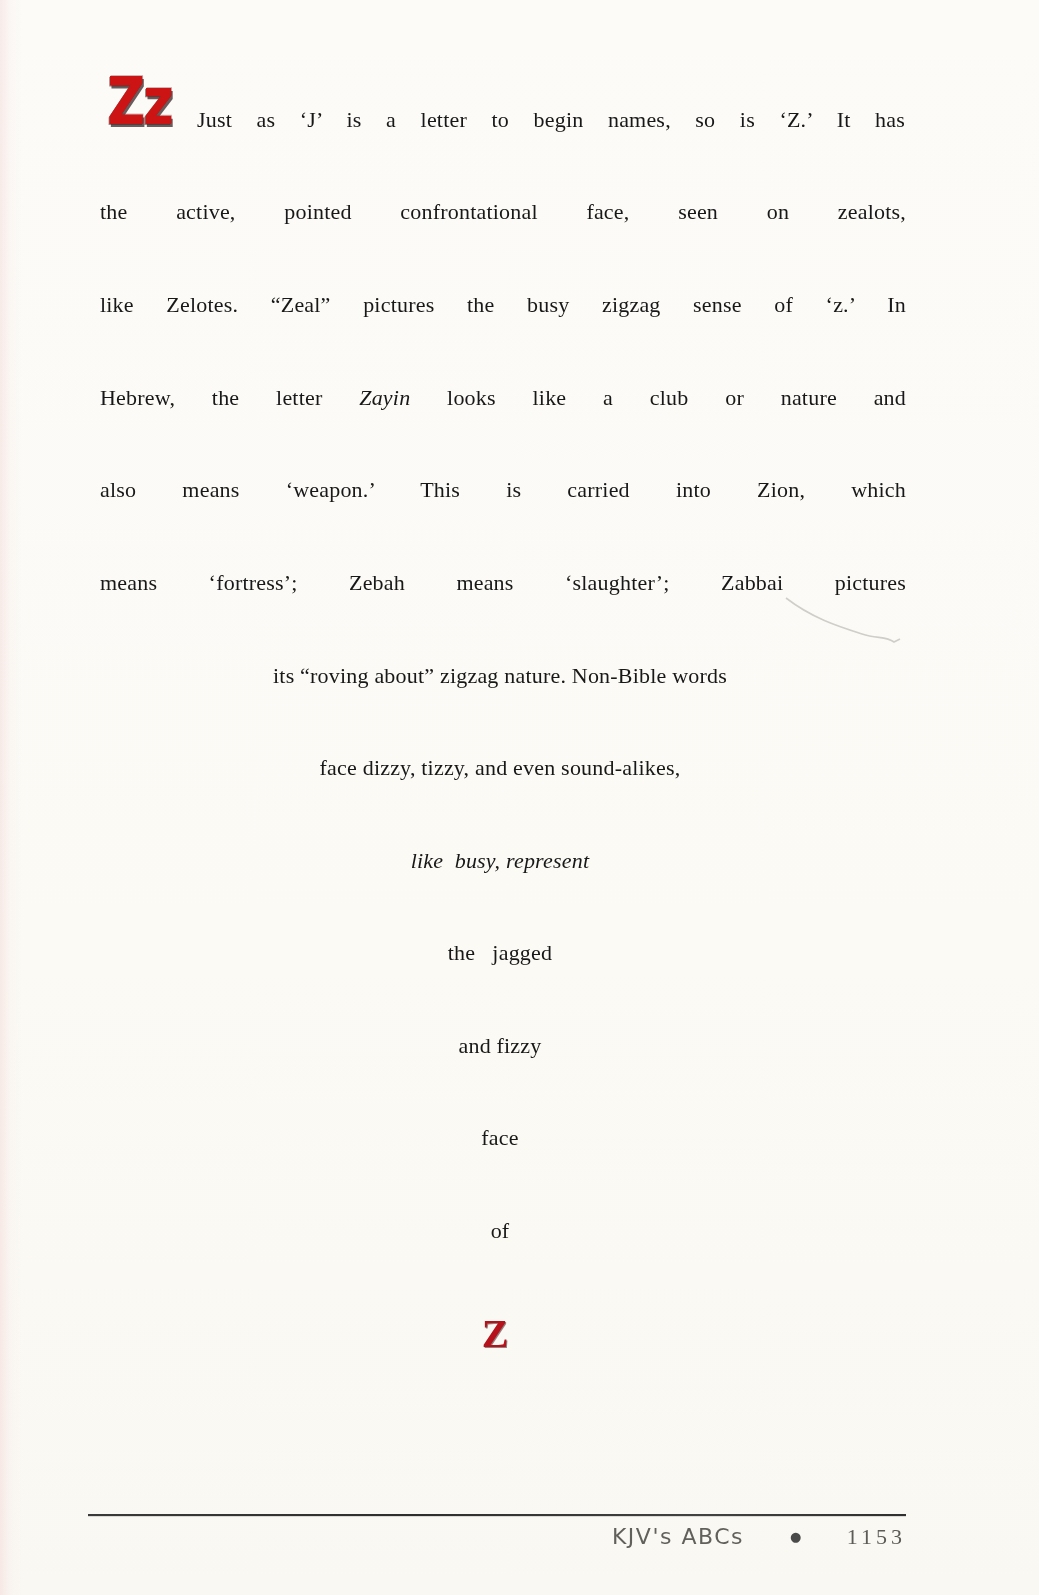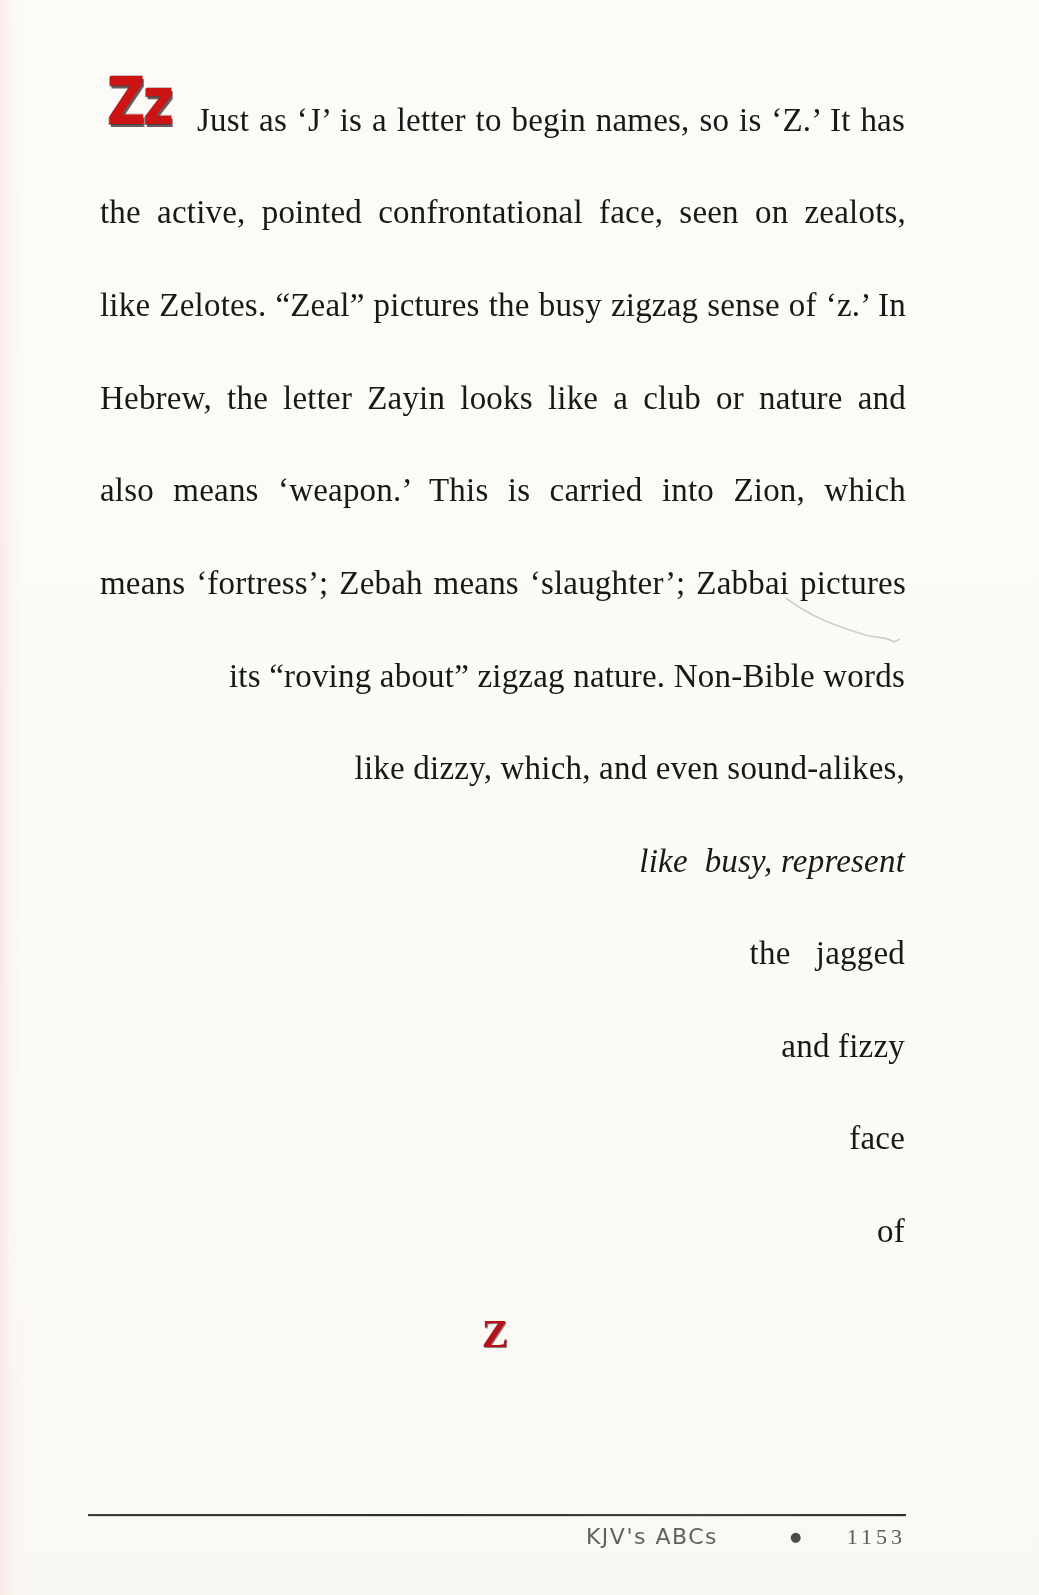--- a/index.html
+++ b/index.html
@@ -11,35 +11,35 @@
     overflow:hidden;
   }
   .page{
     position:absolute;inset:0;
     background:
       linear-gradient(90deg, rgba(238,196,196,0.30) 0px, rgba(238,196,196,0.08) 10px, rgba(0,0,0,0) 22px),
       linear-gradient(180deg, #fcfbf8 0%, #fbfaf5 60%, #faf8f3 100%);
   }
   .line{
     position:absolute;
-    font-size:33px;
+    font-size:22px;
     line-height:42px;
     color:#181818;
     letter-spacing:0.2px;
   }
   .justify{
     text-align:justify;
     text-align-last:justify;
     -moz-text-align-last:justify;
   }
   .center{
-    text-align:right;
+    text-align:center;
     white-space:pre-wrap;
   }
-  .it{}
+  .it{font-style:italic;}
   .dropcap{
     position:absolute;
     left:107px;top:69px;
     font-family:"DejaVu Sans", sans-serif;
     font-weight:bold;
     font-size:66px;
     line-height:66px;
     color:#cc1414;
     letter-spacing:-3px;
     transform:scaleX(0.80);
@@ -64,21 +64,21 @@
   .footer{
     position:absolute;
     top:1524px;right:133px;
     display:flex;align-items:center;
     font-family:"DejaVu Sans", sans-serif;
     font-size:22px;line-height:26px;
     color:#555550;
     letter-spacing:1.5px;
     opacity:0.92;
   }
-  .footer .title{margin-right:72px;}
+  .footer .title{margin-right:46px;}
   .footer .bullet{
     font-size:13px;color:#3c3c3c;margin-right:44px;line-height:26px;
   }
   .footer .pagenum{letter-spacing:4px;color:#4e4e4a;font-family:Liberation Serif, serif;}
   .artifact{
     position:absolute;left:782px;top:596px;width:130px;height:52px;
     opacity:0.45;pointer-events:none;
   }
 </style>
 </head>
@@ -95,21 +95,21 @@
   <div class="line justify" style="left:100px;top:284px;width:806px;">like Zelotes. “Zeal” pictures the busy zigzag sense of ‘z.’ In</div>
 
   <div class="line justify" style="left:100px;top:377px;width:806px;"><span>Hebrew, the letter </span><span class="it">Zayin</span><span> looks like a club or nature and</span></div>
 
   <div class="line justify" style="left:100px;top:469px;width:806px;">also means ‘weapon.’ This is carried into Zion, which</div>
 
   <div class="line justify" style="left:100px;top:562px;width:806px;">means ‘fortress’; Zebah means ‘slaughter’; Zabbai  pictures</div>
 
   <div class="line center" style="left:95px;top:655px;width:810px;">its “roving about” zigzag nature. Non-Bible words</div>
 
-  <div class="line center" style="left:95px;top:747px;width:810px;">like dizzy, which, and even sound-alikes,</div>
+  <div class="line center" style="left:95px;top:747px;width:810px;">face dizzy, tizzy, and even sound-alikes,</div>
 
   <div class="line center" style="left:95px;top:840px;width:810px;font-style:italic;">like  busy, represent</div>
 
   <div class="line center" style="left:95px;top:1025px;width:810px;">and fizzy</div>
 
   <div class="line center" style="left:95px;top:932px;width:810px;">the   jagged</div>
 
   <div class="line center" style="left:95px;top:1210px;width:810px;">of</div>
 
   <div class="line center" style="left:95px;top:1117px;width:810px;">face</div>

